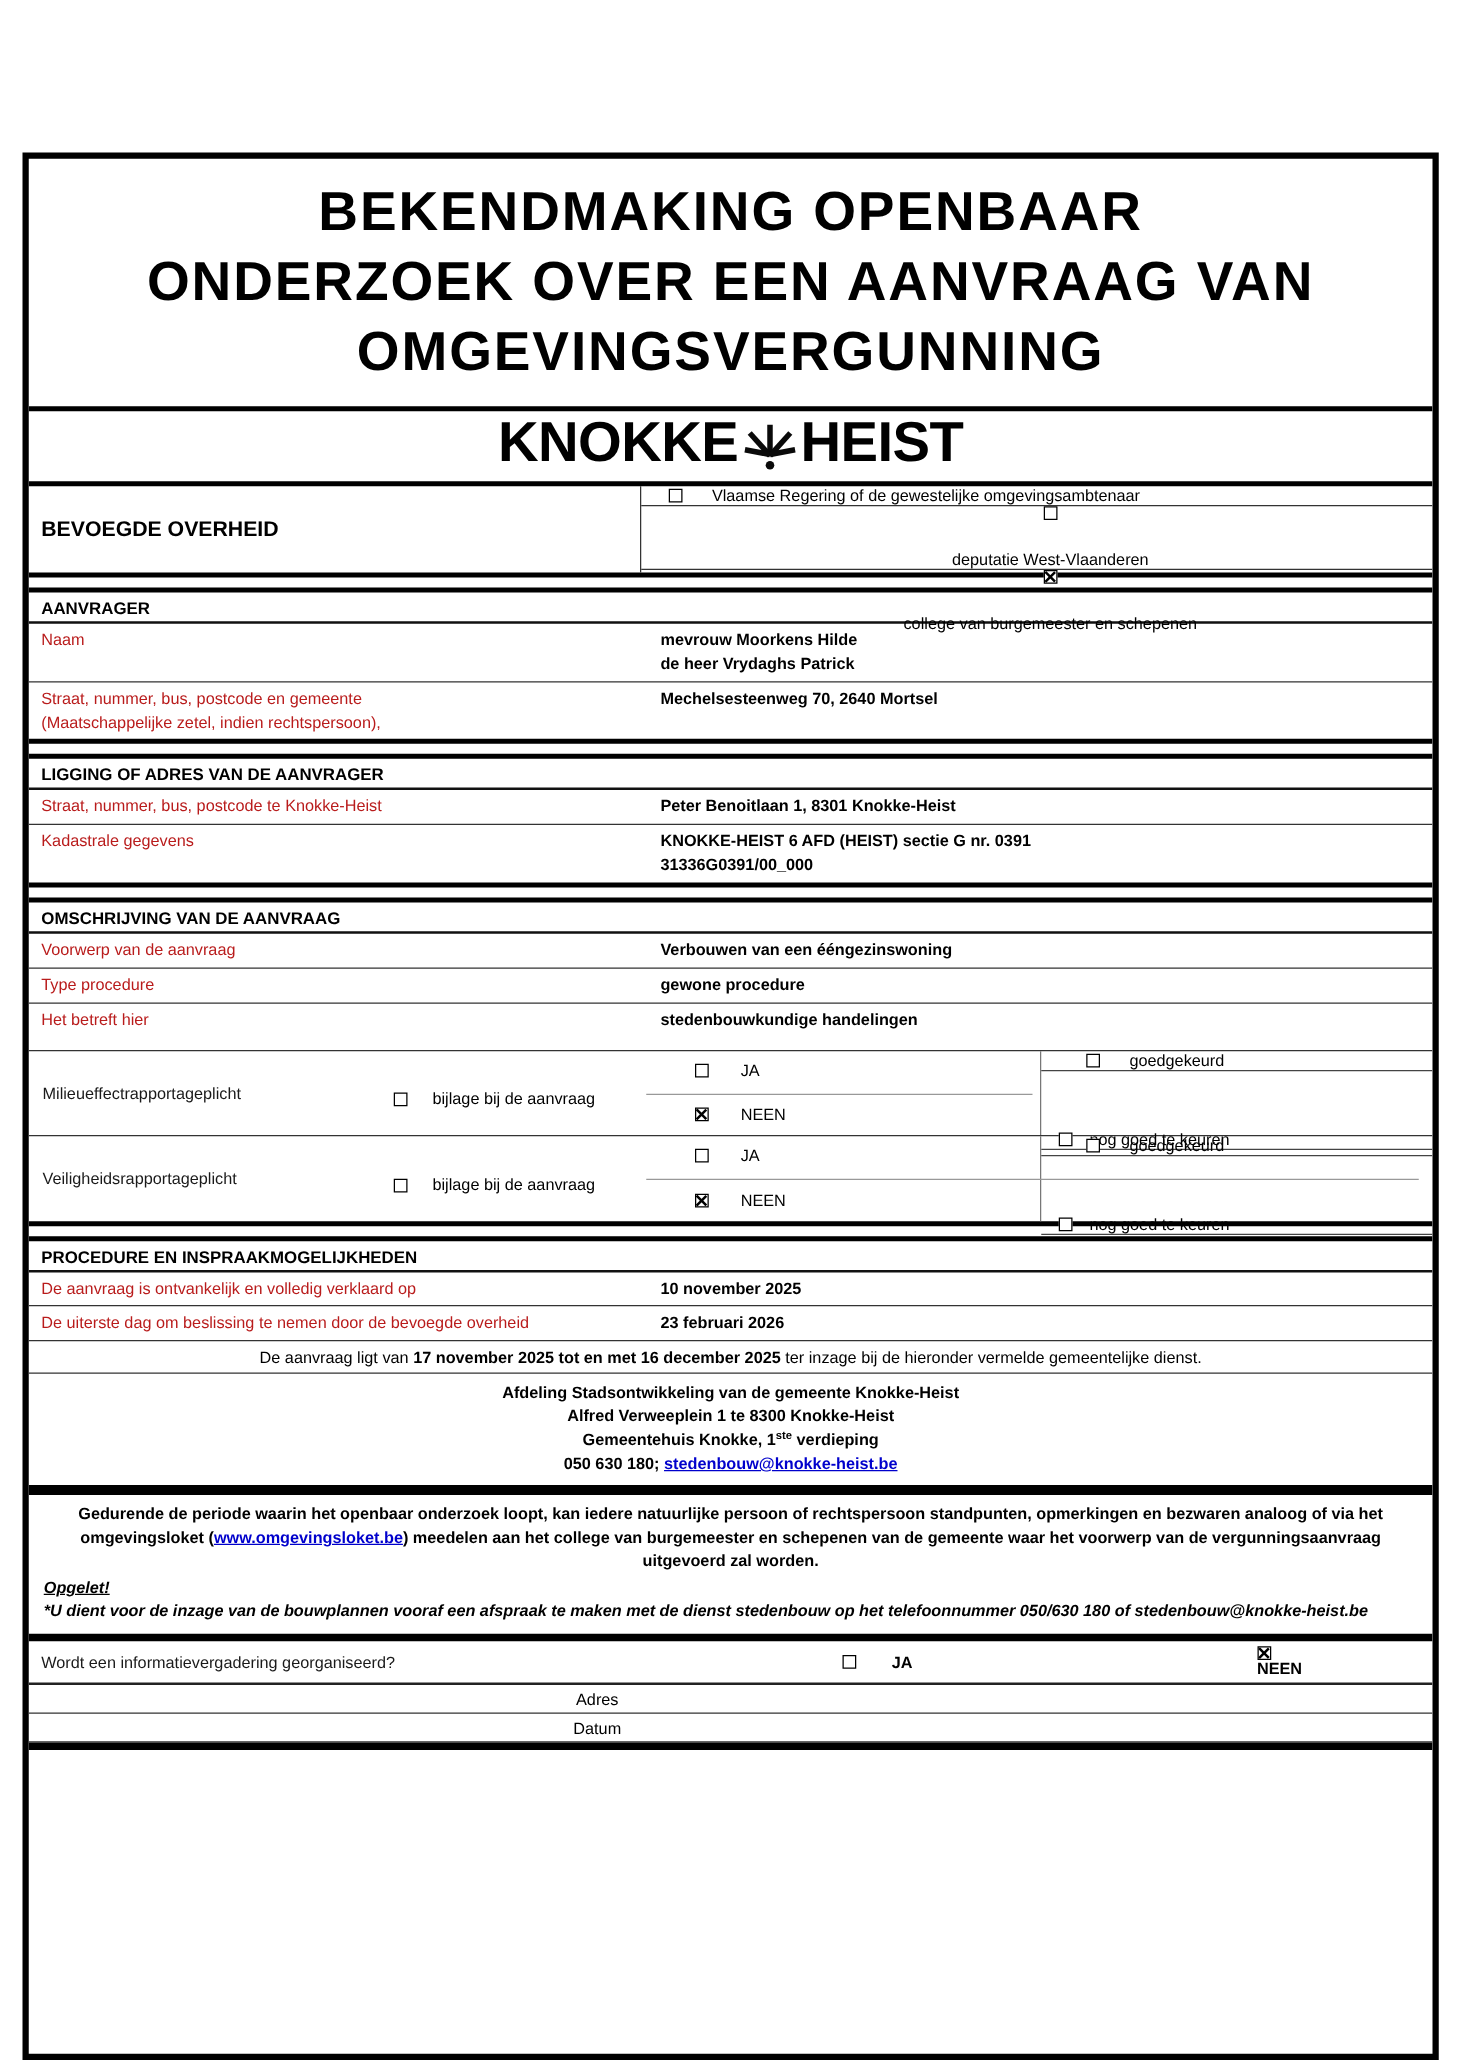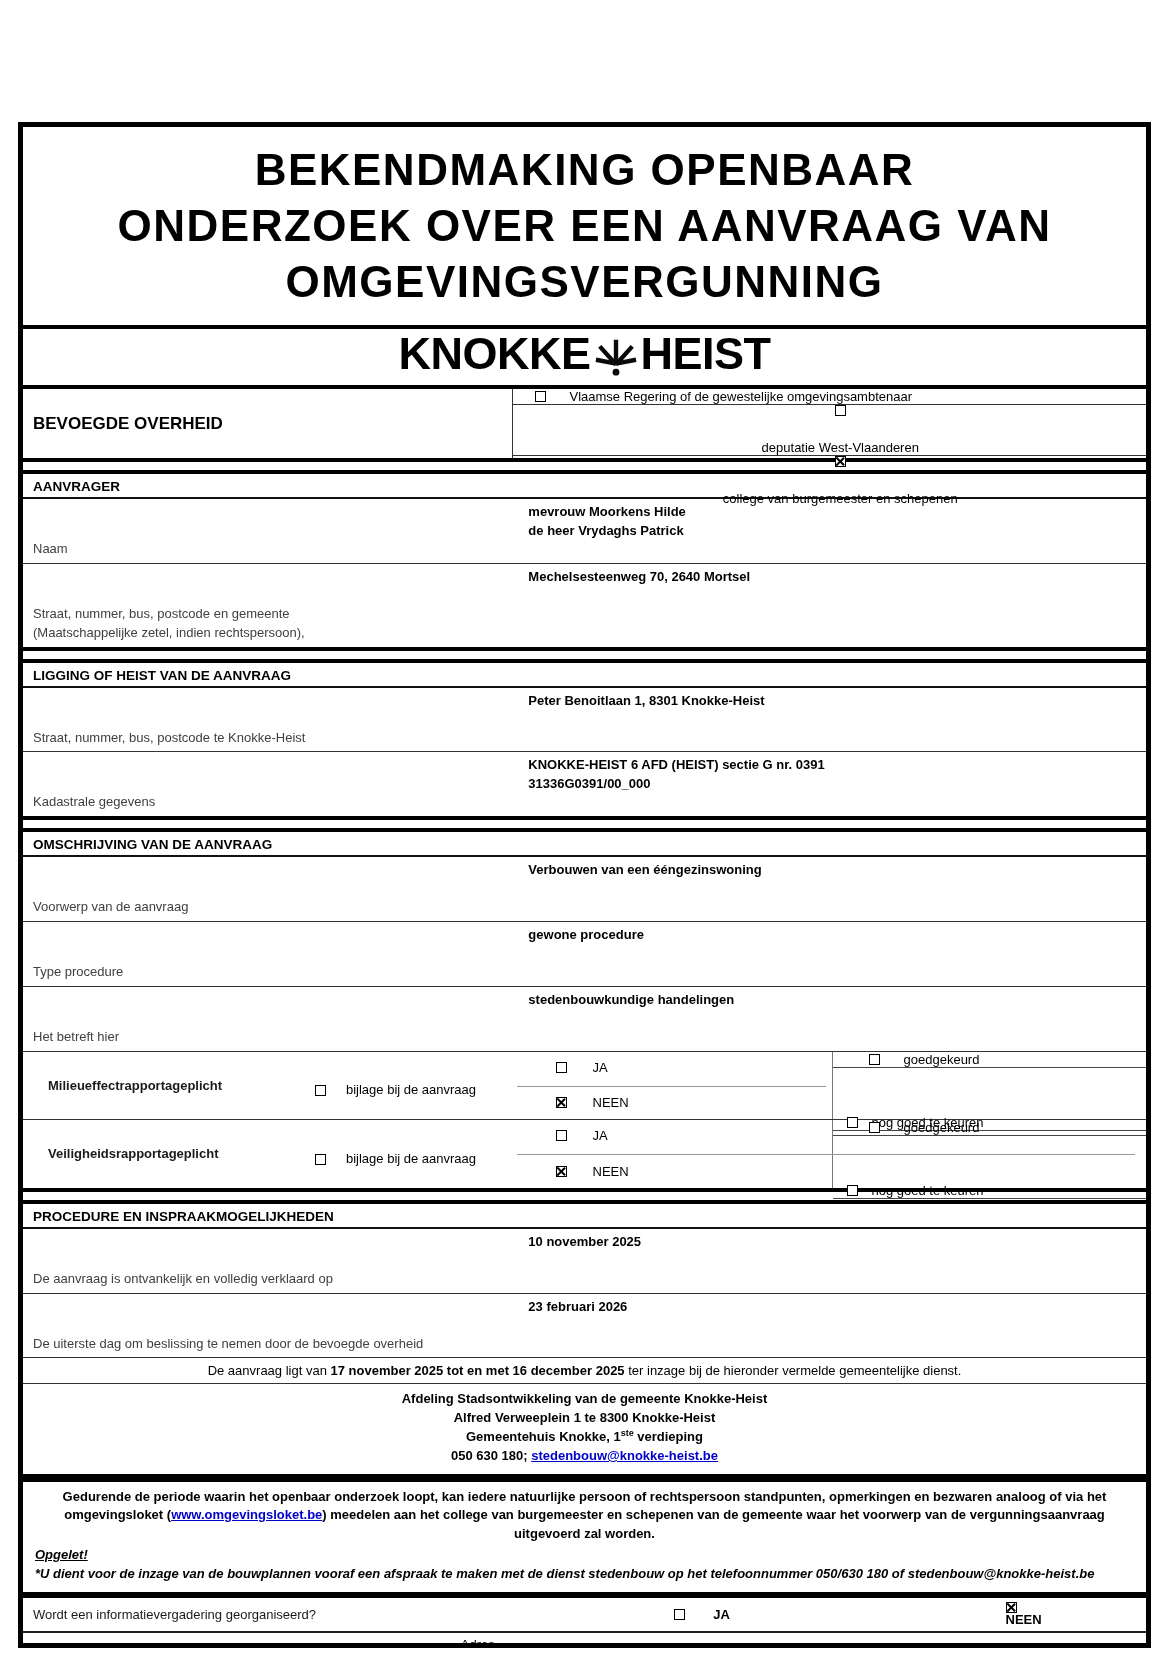--- a/index.html
+++ b/index.html
@@ -47,31 +47,31 @@
   .bevoegde-opts { flex:1; border-left:1.5px solid #333; display:flex; flex-direction:column; }
   .opt-row { flex:1; display:flex; align-items:center; padding-left:22px; gap:24px; }
   .opt-row + .opt-row { border-top:1.5px solid #333;flex-direction:column; }
 
   .spacer { height:16px; border-top:4px solid #000; border-bottom:4px solid #000; }
 
   
   .sec-header { font-weight:bold; font-size:13.5px; padding:5px 10px 4px 10px; border-bottom:2px solid #111; height:25px; }
   .row { display:flex; border-bottom:1.5px solid #333; }
   .row.last { border-bottom:none; }
-  .lbl { width:45%; padding:4px 12px 4px 10px; color:#404040; white-space:pre-line; line-height:1.45;margin-top:37px; }
+  .lbl { width:45%; padding:4px 12px 4px 10px; color:#b91c1c; white-space:pre-line; line-height:1.45; }
   .val { flex:1; padding:4px 10px 4px 0; font-weight:bold; white-space:pre-line; line-height:1.45; }
   .row.h41 { min-height:41px; align-items:flex-start; }
   .row.h44 { min-height:44px; }
   .row.h23 { min-height:23px; }
   .row.h38 { min-height:38px; }
 
   
   .rap-row { display:flex; position:relative; height:68px; border-bottom:1.5px solid #333; }
   .rap-row.last { border-bottom:none; }
-  .rap-lbl { width:26%; display:flex; align-items:center; padding-left:25px; color:#1a1a1a;font-weight:bold; }
+  .rap-lbl { width:26%; display:flex; align-items:center; padding-left:11px; color:#1a1a1a; }
   .rap-bijlage { width:20%; display:flex; align-items:flex-end; padding-bottom:22px; gap:20px; }
   .rap-bijlage .cb { margin-bottom:1px; }
   .rap-mid { width:26%; display:flex; flex-direction:column; justify-content:space-between; padding:8px 0 9px 16px; }
   .rap-ja, .rap-neen { display:flex; align-items:center; gap:26px; }
   .rap-right { flex:1; border-left:1px solid #777; display:flex; flex-direction:column;gap:47px; }
   .rap-opt { height:22px; display:flex; align-items:center; gap:24px; padding-left:36px; border-bottom:1.5px solid #444; }
   .rap-opt.second { padding-left:14px; gap:14px; }
   .rap-line { position:absolute; top:34px; height:1.5px; background:#999; }
   .rap-line.milieu { left:44%; right:28.5%; }
   .rap-line.veilig { left:44%; right:1%; }
@@ -159,21 +159,21 @@
       <div class="row h44 last">
         <div class="lbl">Straat, nummer, bus, postcode en gemeente
 (Maatschappelijke zetel, indien rechtspersoon),</div>
         <div class="val">Mechelsesteenweg 70, 2640 Mortsel</div>
       </div>
     </div>
 
     <div class="spacer"></div>
 
     <div>
-      <div class="sec-header">LIGGING OF HEIST VAN DE AANVRAAG</div>
+      <div class="sec-header">LIGGING OF ADRES VAN DE AANVRAGER</div>
       <div class="row h23">
         <div class="lbl">Straat, nummer, bus, postcode te Knokke-Heist</div>
         <div class="val">Peter Benoitlaan 1, 8301 Knokke-Heist</div>
       </div>
       <div class="row h44 last">
         <div class="lbl">Kadastrale gegevens</div>
         <div class="val">KNOKKE-HEIST 6 AFD (HEIST) sectie G nr. 0391
 31336G0391/00_000</div>
       </div>
     </div>

